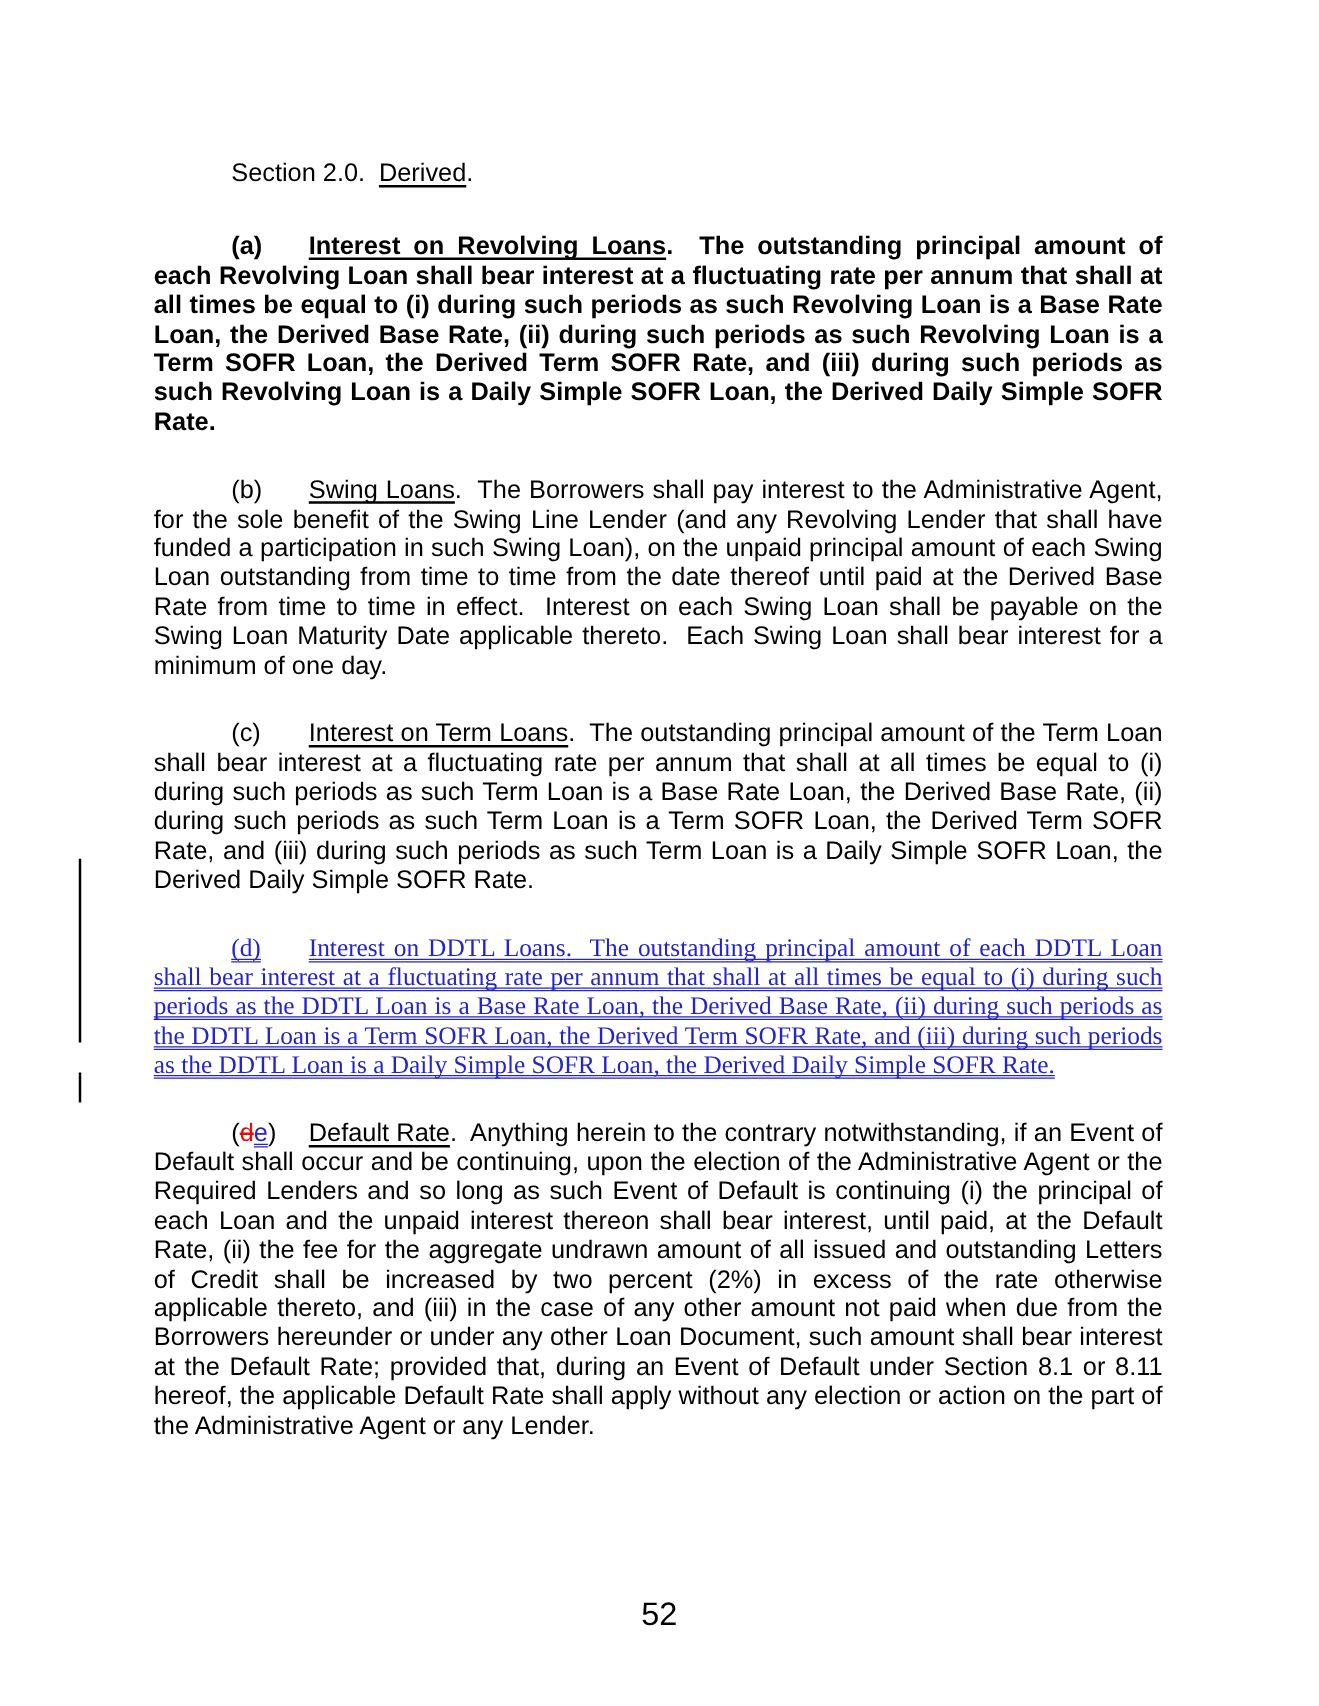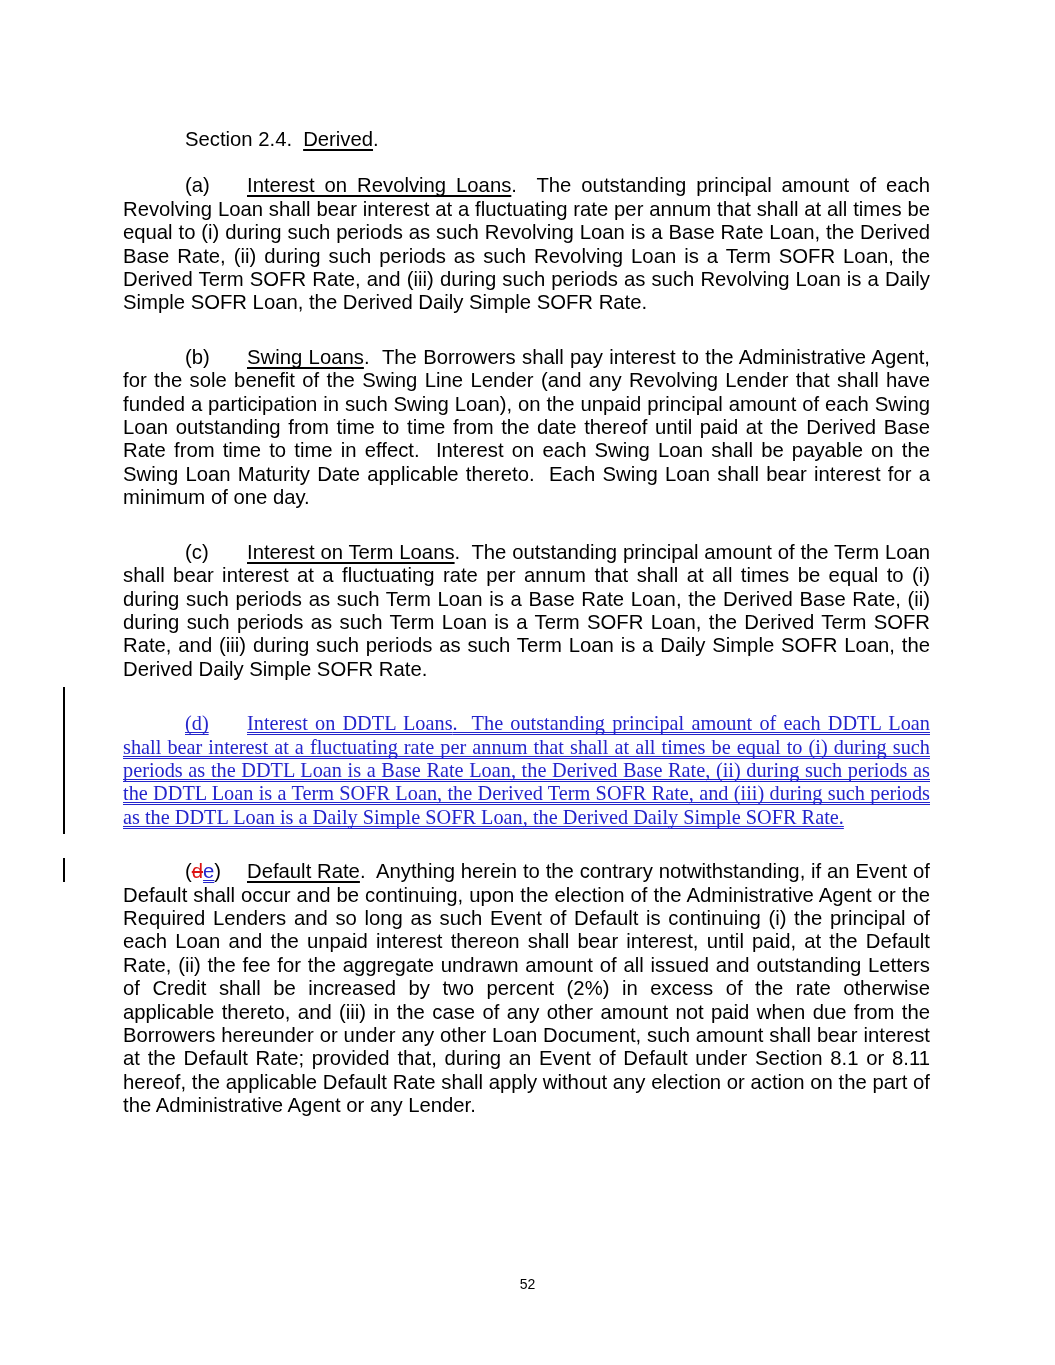--- a/index.html
+++ b/index.html
@@ -26,21 +26,21 @@
   p.heading-line {
     text-indent: 62px;
     white-space: nowrap;
   }
   .dspace { display: inline-block; width: 11px; }
   p.body-para {
     text-align: justify;
     text-indent: 62px;
     margin-top: 31px;
   }
-  p.body-para:first-of-type { margin-top: 23px; }
+  p.body-para:first-of-type { margin-top: 35px; font-weight: bold; }
   .label-tab {
     display: inline-block;
     width: 62px;
     text-indent: 0;
     text-align: left;
   }
   .phead {
     text-decoration: underline;
     text-decoration-skip-ink: none;
     text-decoration-thickness: 1.5px;
@@ -78,29 +78,29 @@
     left: 63px;
     width: 2px;
     background: var(--bar-black, #000000);
   }
   .page-number {
     position: absolute;
     left: 0;
     right: 0;
     top: 1276px;
     text-align: center;
-    font-size: 14px;
+    font-size: 26px;
   }
 </style>
 </head>
 <body>
 
 <div class="page">
   <div class="content">
-    <p class="heading-line"><span>Section 2.4.</span><span class="dspace"></span><span class="phead">Derived</span><span>.</span></p>
+    <p class="heading-line"><span>Section 2.0.</span><span class="dspace"></span><span class="phead">Derived</span><span>.</span></p>
     <div>
         <p class="body-para"><span class="label-tab"><span class="plain-inline">(a)</span></span><span class="phead">Interest on Revolving Loans</span>.&nbsp; The outstanding principal amount of each Revolving Loan shall bear interest at a fluctuating rate per annum that shall at all times be equal to (i) during such periods as such Revolving Loan is a Base Rate Loan, the Derived Base Rate, (ii) during such periods as such Revolving Loan is a Term SOFR Loan, the Derived Term SOFR Rate, and (iii) during such periods as such Revolving Loan is a Daily Simple SOFR Loan, the Derived Daily Simple SOFR Rate.</p>
         <p class="body-para"><span class="label-tab"><span class="plain-inline">(b)</span></span><span class="phead">Swing Loans</span>.&nbsp; The Borrowers shall pay interest to the Administrative Agent, for the sole benefit of the Swing Line Lender (and any Revolving Lender that shall have funded a participation in such Swing Loan), on the unpaid principal amount of each Swing Loan outstanding from time to time from the date thereof until paid at the Derived Base Rate from time to time in effect.&nbsp; Interest on each Swing Loan shall be payable on the Swing Loan Maturity Date applicable thereto.&nbsp; Each Swing Loan shall bear interest for a minimum of one day.</p>
         <p class="body-para"><span class="label-tab"><span class="plain-inline">(c)</span></span><span class="phead">Interest on Term Loans</span>.&nbsp; The outstanding principal amount of the Term Loan shall bear interest at a fluctuating rate per annum that shall at all times be equal to (i) during such periods as such Term Loan is a Base Rate Loan, the Derived Base Rate, (ii) during such periods as such Term Loan is a Term SOFR Loan, the Derived Term SOFR Rate, and (iii) during such periods as such Term Loan is a Daily Simple SOFR Loan, the Derived Daily Simple SOFR Rate.</p>
         <p class="body-para ins-para"><span class="label-tab"><span class="ins-inline">(d)</span></span><span class="phead">Interest on DDTL Loans</span>.&nbsp; The outstanding principal amount of each DDTL Loan shall bear interest at a fluctuating rate per annum that shall at all times be equal to (i) during such periods as the DDTL Loan is a Base Rate Loan, the Derived Base Rate, (ii) during such periods as the DDTL Loan is a Term SOFR Loan, the Derived Term SOFR Rate, and (iii) during such periods as the DDTL Loan is a Daily Simple SOFR Loan, the Derived Daily Simple SOFR Rate.</p>
         <p class="body-para"><span class="label-tab"><span class="plain-inline">(</span><span class="del-inline">d</span><span class="ins-inline">e</span><span class="plain-inline">)</span></span><span class="phead">Default Rate</span>.&nbsp; Anything herein to the contrary notwithstanding, if an Event of Default shall occur and be continuing, upon the election of the Administrative Agent or the Required Lenders and so long as such Event of Default is continuing (i) the principal of each Loan and the unpaid interest thereon shall bear interest, until paid, at the Default Rate, (ii) the fee for the aggregate undrawn amount of all issued and outstanding Letters of Credit shall be increased by two percent (2%) in excess of the rate otherwise applicable thereto, and (iii) in the case of any other amount not paid when due from the Borrowers hereunder or under any other Loan Document, such amount shall bear interest at the Default Rate; provided that, during an Event of Default under Section 8.1 or 8.11 hereof, the applicable Default Rate shall apply without any election or action on the part of the Administrative Agent or any Lender.</p>
       </div>
   </div>
   <div class="page-number">52</div>
 <div class="change-bar" style="top: 687px; height: 147px;"></div>

